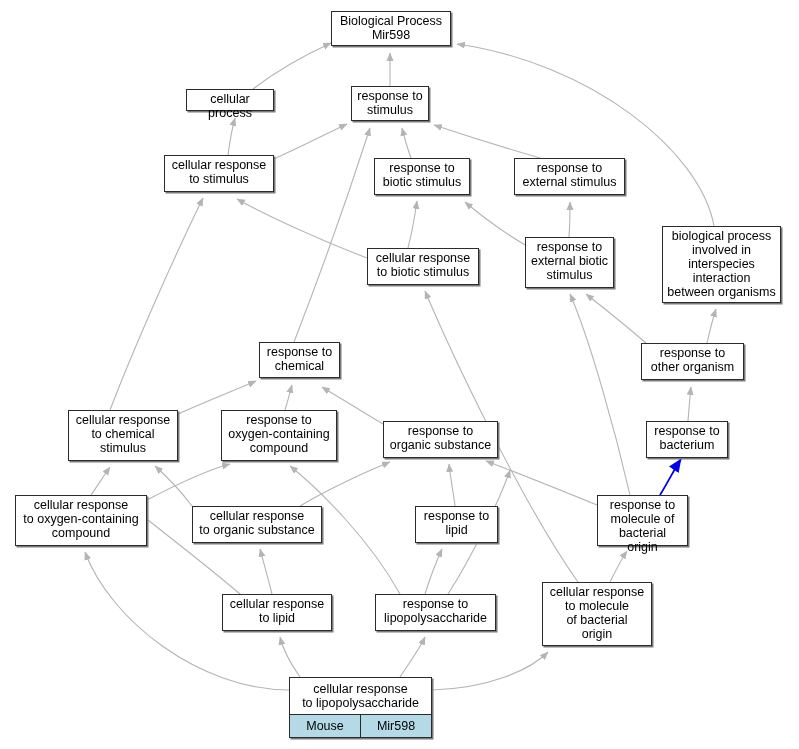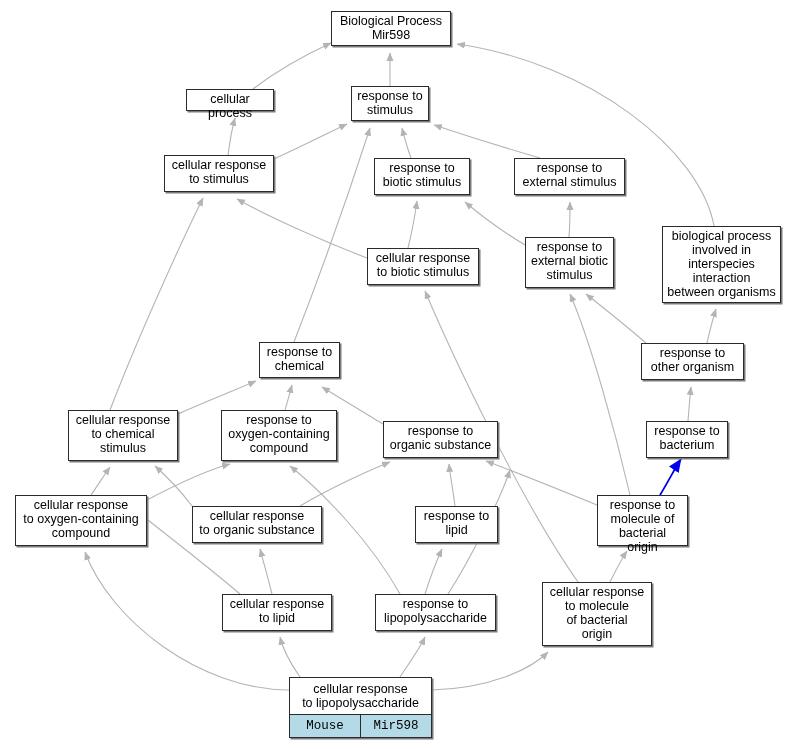--- a/index.html
+++ b/index.html
@@ -49,21 +49,20 @@
     justify-content: flex-start;
   }
   .go-node.has-annotation .node-label {
     padding: 4px 4px 4px 4px;
   }
   .annotation-row {
     display: flex;
     flex-direction: row;
     border-top: 1px solid #2b2b2b;
     height: 23px;
-    font-family: Liberation Mono, monospace;
   }
   .annotation-cell {
     flex: 1 1 50%;
     display: flex;
     align-items: center;
     justify-content: center;
     font-size: 12.5px;
     color: #000000;
     background: #b3dae6;
   }

